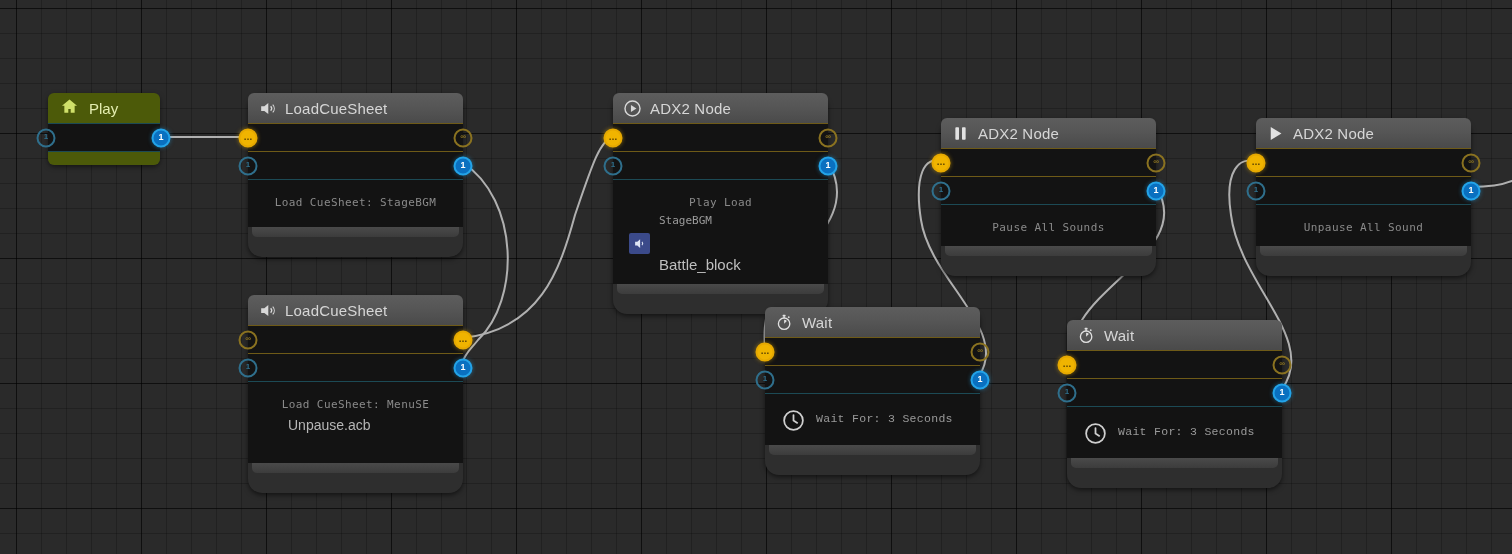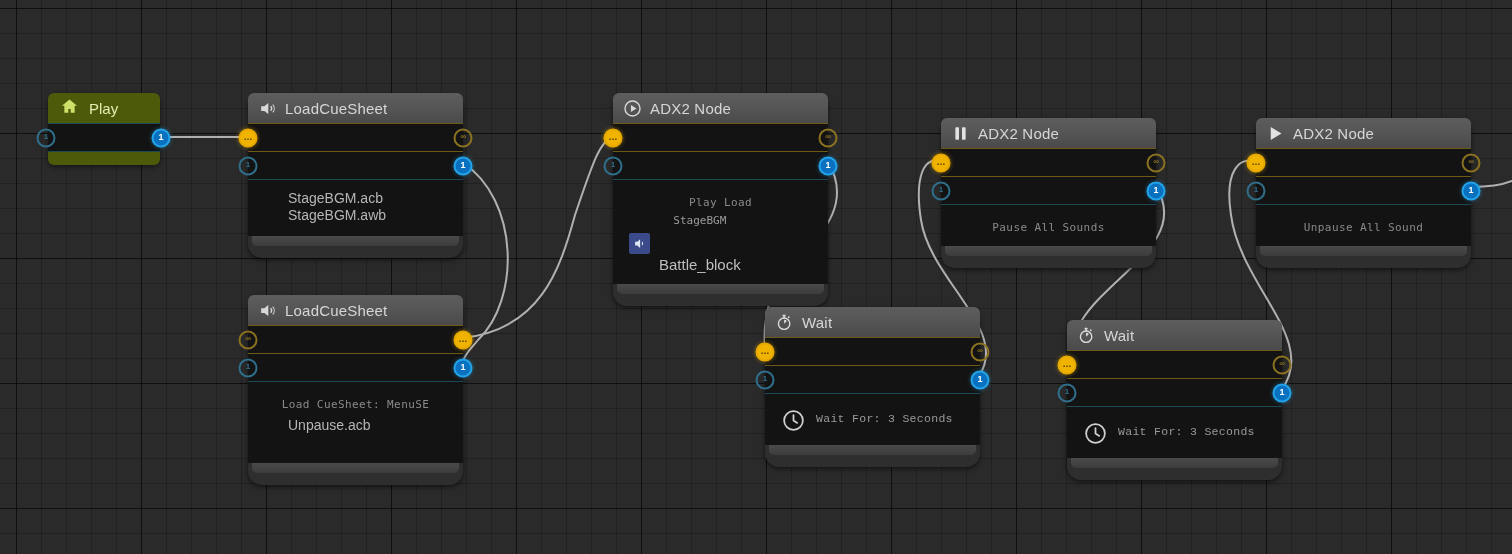--- a/index.html
+++ b/index.html
@@ -27,21 +27,21 @@
   }
 
   #wires{position:absolute;left:0;top:0;width:1512px;height:554px;pointer-events:none;}
 
   
   .node{
     position:absolute;
     border-radius:14px;
     background:#2e2e2e;
     box-shadow:0 2px 5px rgba(0,0,0,.55);
-    padding-bottom:12px;
+    padding-bottom:20px;
   }
   .node-header{
     height:30px;border-radius:6px 6px 0 0;
     display:flex;align-items:center;gap:8px;
     padding:0 10px;
     background:linear-gradient(to bottom,#5d5d5d 0%,#565656 45%,#4a4a4a 100%);
     color:#d6d6d6;font-size:15px;letter-spacing:.2px;
   }
   .node-header .ico{display:flex;align-items:center;justify-content:center;width:19px;height:19px;flex:0 0 auto;}
   .node-body{
@@ -84,21 +84,21 @@
   .pin .glyph{display:block;transform:translateY(-.5px);}
 
   
   .node-content{padding:10px 12px 12px 12px;}
   .caption{
     text-align:center;color:#8a8a8a;font-size:11px;
     font-family:"DejaVu Sans Mono", monospace;letter-spacing:.4px;
     padding:6px 0 6px 0;
   }
   .filelist{color:#b6b6b6;font-size:14px;line-height:17px;padding-left:28px;}
-  .cue-wrap{display:flex;align-items:center;gap:9px;padding-left:4px;text-align:center;}
+  .cue-wrap{display:flex;align-items:center;gap:9px;padding-left:4px;}
   .cue-thumb{
     width:21px;height:21px;border-radius:2px;flex:0 0 auto;
     background:#3b4a8a;display:flex;align-items:center;justify-content:center;
   }
   .cue-texts{display:flex;flex-direction:column;line-height:1;}
   .cue-sheet{color:#9b9b9b;font-size:11px;font-family:"DejaVu Sans Mono", monospace;margin-bottom:3px;}
   .cue-name{color:#bfbfbf;font-size:15px;margin-top:28px;}
   .wait-wrap{display:flex;align-items:flex-start;gap:10px;padding:4px 2px 0 4px;}
   .wait-texts{flex:1;}
   .wait-label{color:#9a9a9a;font-size:11.5px;font-family:Liberation Mono, monospace;letter-spacing:.3px;}
@@ -182,24 +182,21 @@
       </div>
       <div class="pin-row data">
         <span class="pin data hollow" style="left:0px;">
           <span class="glyph">1</span>
         </span>
         <span class="pin data filled" style="left:215px;">
           <span class="glyph">1</span>
         </span>
       </div>
       <div class="node-content">
-        <div class="filelist">
-          <div>StageBGM.acb</div>
-          <div>StageBGM.awb</div>
-        </div>
+        <div class="caption">Load CueSheet: StageBGM</div>
       </div>
     </div>
     <div class="node-footer"></div>
   </div>
 
   <div class="node" style="left:248px;top:295px;width:215px;">
     <div class="node-header">
       <span class="ico">
         <svg width="19" height="19" viewBox="0 0 24 24">
           <path fill="#d8d8d8" d="M4 9v6h4l5 4V5L8 9z"></path>

